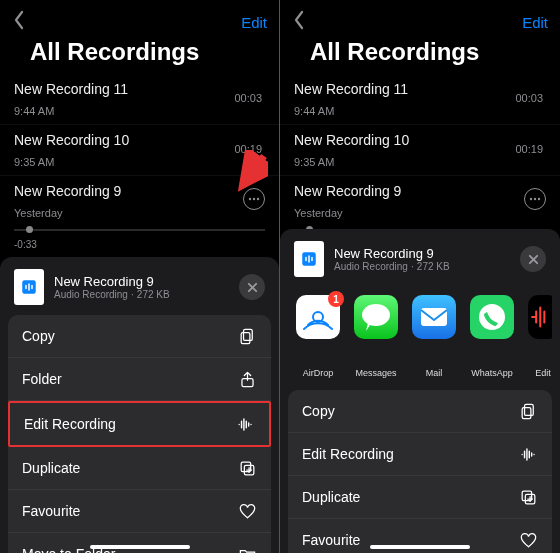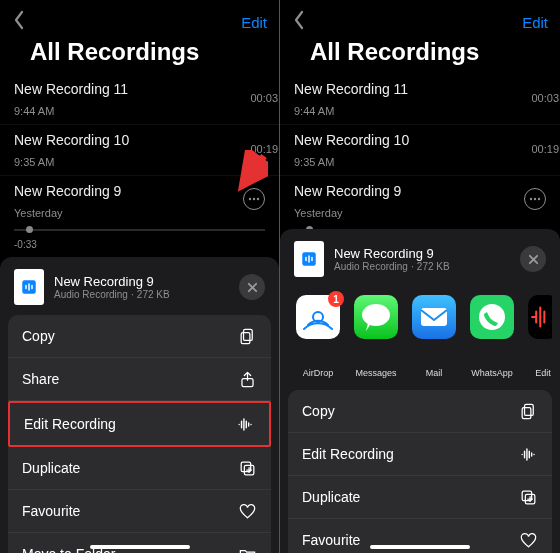--- a/index.html
+++ b/index.html
@@ -27,21 +27,21 @@
   .title { font-size: 24px; font-weight: 700; padding: 4px 30px 8px; }
   .list { }
   .row {
     padding: 7px 14px 7px 14px;
     border-bottom: 1px solid rgba(255,255,255,0.06);
     display: flex; flex-direction: column; gap: 8px;
     position: relative;
   }
   .row .rtitle { font-size: 14px; color: #eee; }
   .row .rsub { font-size: 11px; color: #8e8e93; }
-  .row .rdur { position: absolute; right: 1px; top: 18px; font-size: 11px; color: #8e8e93; }
+  .row .rdur { position: absolute; right: 17px; top: 18px; font-size: 11px; color: #8e8e93; }
   .more-circle {
     position: absolute; right: 14px; top: 12px;
     width: 22px; height: 22px; border: 1.2px solid #8e8e93; border-radius: 50%;
     display: flex; align-items: center; justify-content: center;
     color: #8e8e93; font-size: 10px; letter-spacing: 1px;
   }
   .player-row {
     padding: 6px 14px 4px; display: flex; justify-content: flex-start;
     font-size: 10px; color: #8e8e93;
   }
@@ -188,21 +188,21 @@
       <div class="menu-item">
         <span>Copy</span>
         <span class="icon">
             <svg viewBox="0 0 24 24">
               <rect x="7" y="3" width="11" height="14" rx="2" stroke="#fff" stroke-width="1.6" fill="none"></rect>
               <rect x="4" y="7" width="11" height="14" rx="2" stroke="#fff" stroke-width="1.6" fill="none"></rect>
             </svg>
           </span>
       </div>
       <div class="menu-item">
-        <span>Share</span>
+        <span>Folder</span>
         <span class="icon">
             <svg viewBox="0 0 24 24">
               <path d="M12 3 v10 M8 7 l4-4 l4 4" stroke="#fff" stroke-width="1.6" fill="none" stroke-linecap="round" stroke-linejoin="round"></path>
               <rect x="5" y="11" width="14" height="10" rx="2" stroke="#fff" stroke-width="1.6" fill="none"></rect>
             </svg>
           </span>
       </div>
       <div class="menu-item highlight-red">
         <span>Edit Recording</span>
         <span class="icon">

